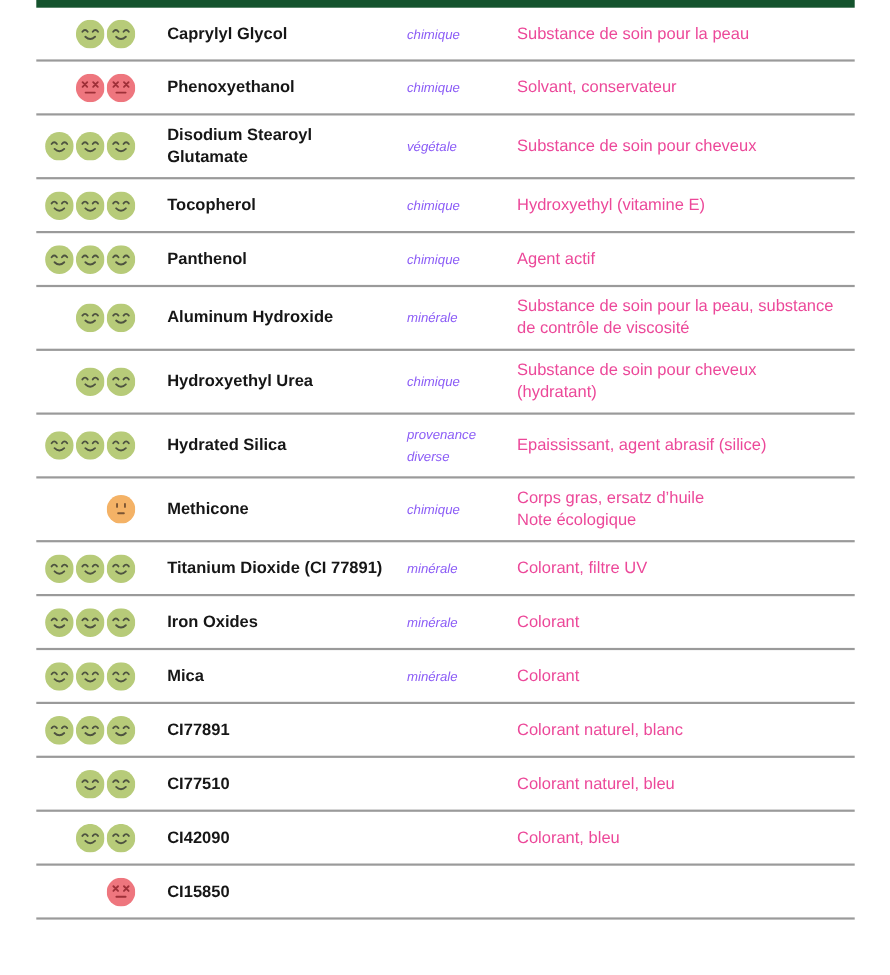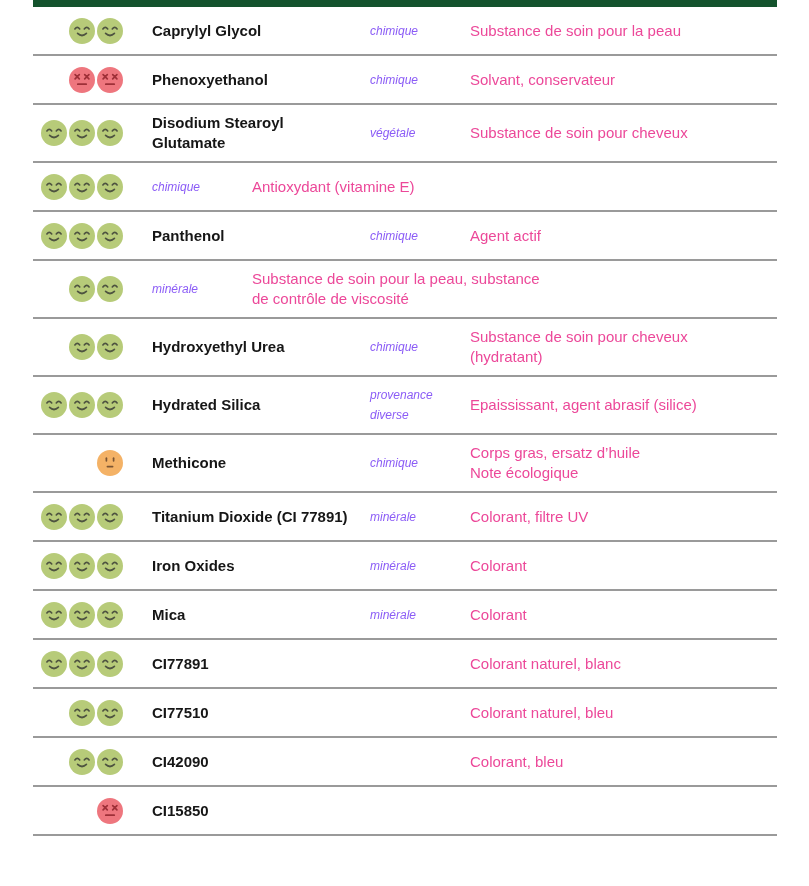--- a/index.html
+++ b/index.html
@@ -169,22 +169,23 @@
         </svg>
         <svg width="26" height="26" viewBox="0 0 26 26">
           <circle cx="13" cy="13" r="13" fill="#b7cb79"></circle>
           <g fill="none" stroke="#4e5340" stroke-width="1.7" stroke-linecap="round">
             <path d="M5.9 10.9 Q8.3 7.7 10.7 10.9"></path>
             <path d="M15.3 10.9 Q17.7 7.7 20.1 10.9"></path>
             <path d="M8.6 15.4 Q13 19.6 17.4 15.4"></path>
           </g>
         </svg>
       </div>
+    <div class="c-name">Tocopherol</div>
     <div class="c-origin">chimique</div>
-    <div class="c-desc">Antioxydant (vitamine E)</div>
+    <div class="c-desc">Hydroxyethyl (vitamine E)</div>
   </div>
 
   <div class="row">
     <div class="c-rating">
         <svg width="26" height="26" viewBox="0 0 26 26">
           <circle cx="13" cy="13" r="13" fill="#b7cb79"></circle>
           <g fill="none" stroke="#4e5340" stroke-width="1.7" stroke-linecap="round">
             <path d="M5.9 10.9 Q8.3 7.7 10.7 10.9"></path>
             <path d="M15.3 10.9 Q17.7 7.7 20.1 10.9"></path>
             <path d="M8.6 15.4 Q13 19.6 17.4 15.4"></path>
@@ -224,20 +225,21 @@
         </svg>
         <svg width="26" height="26" viewBox="0 0 26 26">
           <circle cx="13" cy="13" r="13" fill="#b7cb79"></circle>
           <g fill="none" stroke="#4e5340" stroke-width="1.7" stroke-linecap="round">
             <path d="M5.9 10.9 Q8.3 7.7 10.7 10.9"></path>
             <path d="M15.3 10.9 Q17.7 7.7 20.1 10.9"></path>
             <path d="M8.6 15.4 Q13 19.6 17.4 15.4"></path>
           </g>
         </svg>
       </div>
+    <div class="c-name">Aluminum Hydroxide</div>
     <div class="c-origin">minérale</div>
     <div class="c-desc">Substance de soin pour la peau, substance
 de contrôle de viscosité</div>
   </div>
 
   <div class="row">
     <div class="c-rating">
         <svg width="26" height="26" viewBox="0 0 26 26">
           <circle cx="13" cy="13" r="13" fill="#b7cb79"></circle>
           <g fill="none" stroke="#4e5340" stroke-width="1.7" stroke-linecap="round">

